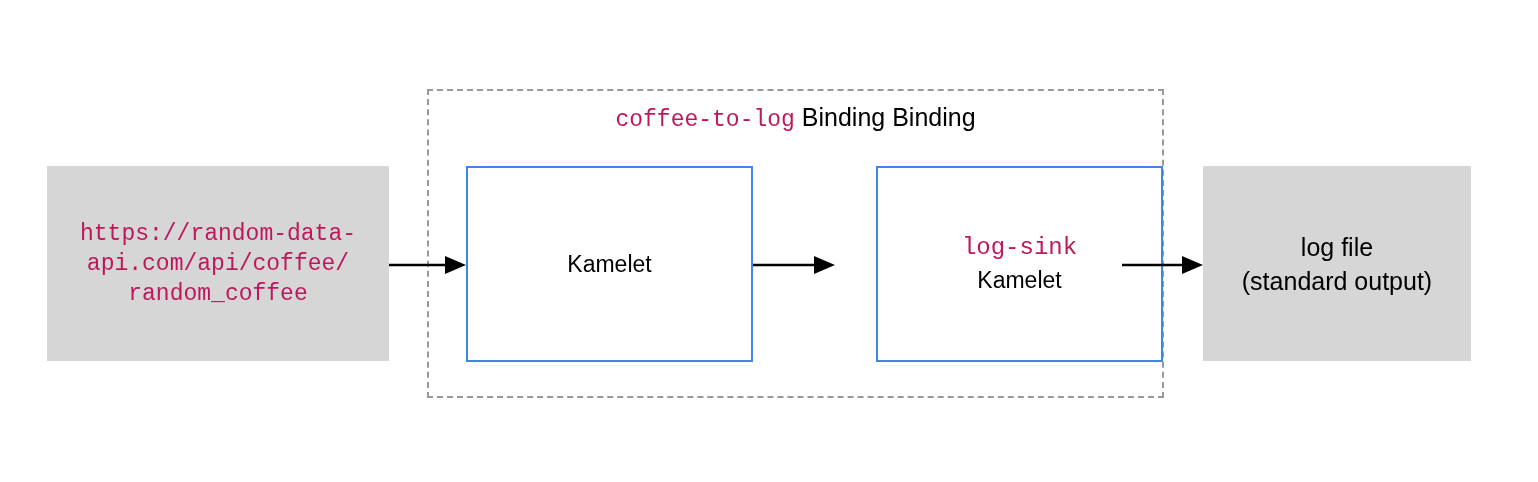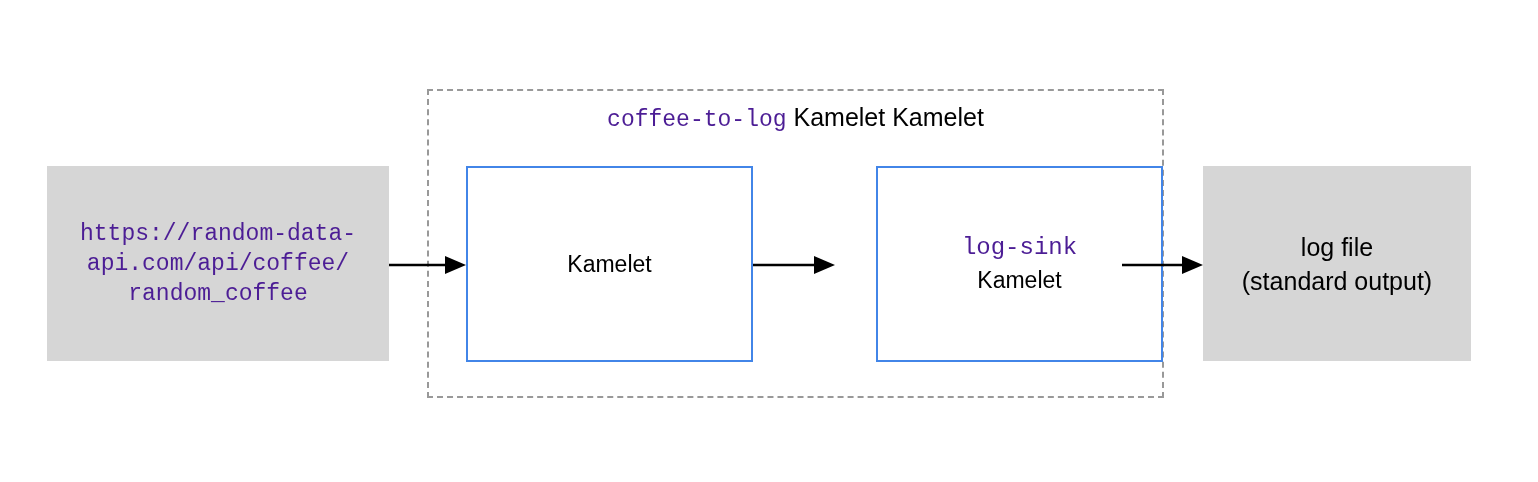--- a/index.html
+++ b/index.html
@@ -36,21 +36,21 @@
   }
 
   .kamelet-box {
     background: #ffffff;
     border: 2px solid #4285e8;
   }
 
   
   .mono {
     font-family: "Liberation Mono", "DejaVu Sans Mono", monospace;
-    color: #4c1d95;
+    color: #be185d;
   }
   .sans {
     font-family: "Liberation Sans", sans-serif;
     color: #000000;
   }
 
   .url-text {
     font-size: 23px;
     line-height: 30px;
     letter-spacing: 0px;
@@ -113,21 +113,21 @@
 <div id="canvas">
 
   <div class="box gray-box" id="source-box" style="left:47px; top:166px; width:342px; height:195px;">
     <div class="mono url-text">https://random-data-
 api.com/api/coffee/
 random_coffee</div>
   </div>
 
   <div id="binding-container"></div>
 
-  <div id="binding-title"><span class="mono">coffee-to-log</span><span class="sans">&nbsp;</span><span class="sans">Kamelet Kamelet</span></div>
+  <div id="binding-title"><span class="mono">coffee-to-log</span><span class="sans">&nbsp;</span><span class="sans">Binding Binding</span></div>
 
   <div class="box kamelet-box" id="kamelet-box-1" style="left:466px; top:166px; width:287px; height:196px;">
     <div class="sans kamelet-kind">Kamelet</div>
   </div>
 
   <div class="box kamelet-box" id="kamelet-box-2" style="left:876px; top:166px; width:287px; height:196px;">
     <div class="mono kamelet-name">log-sink</div>
     <div class="sans kamelet-kind">Kamelet</div>
   </div>
 

